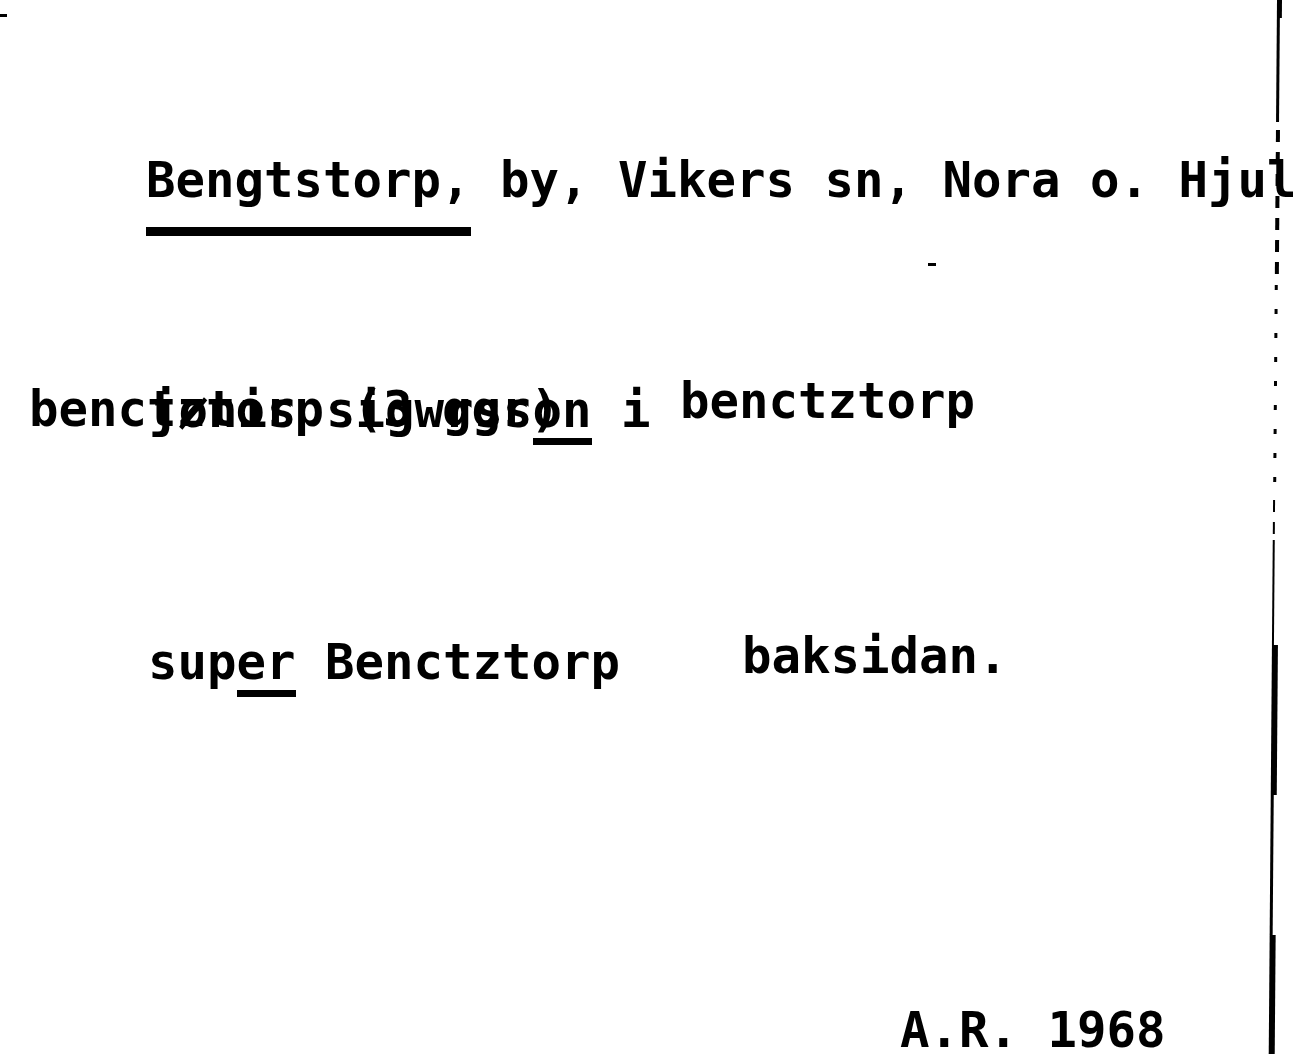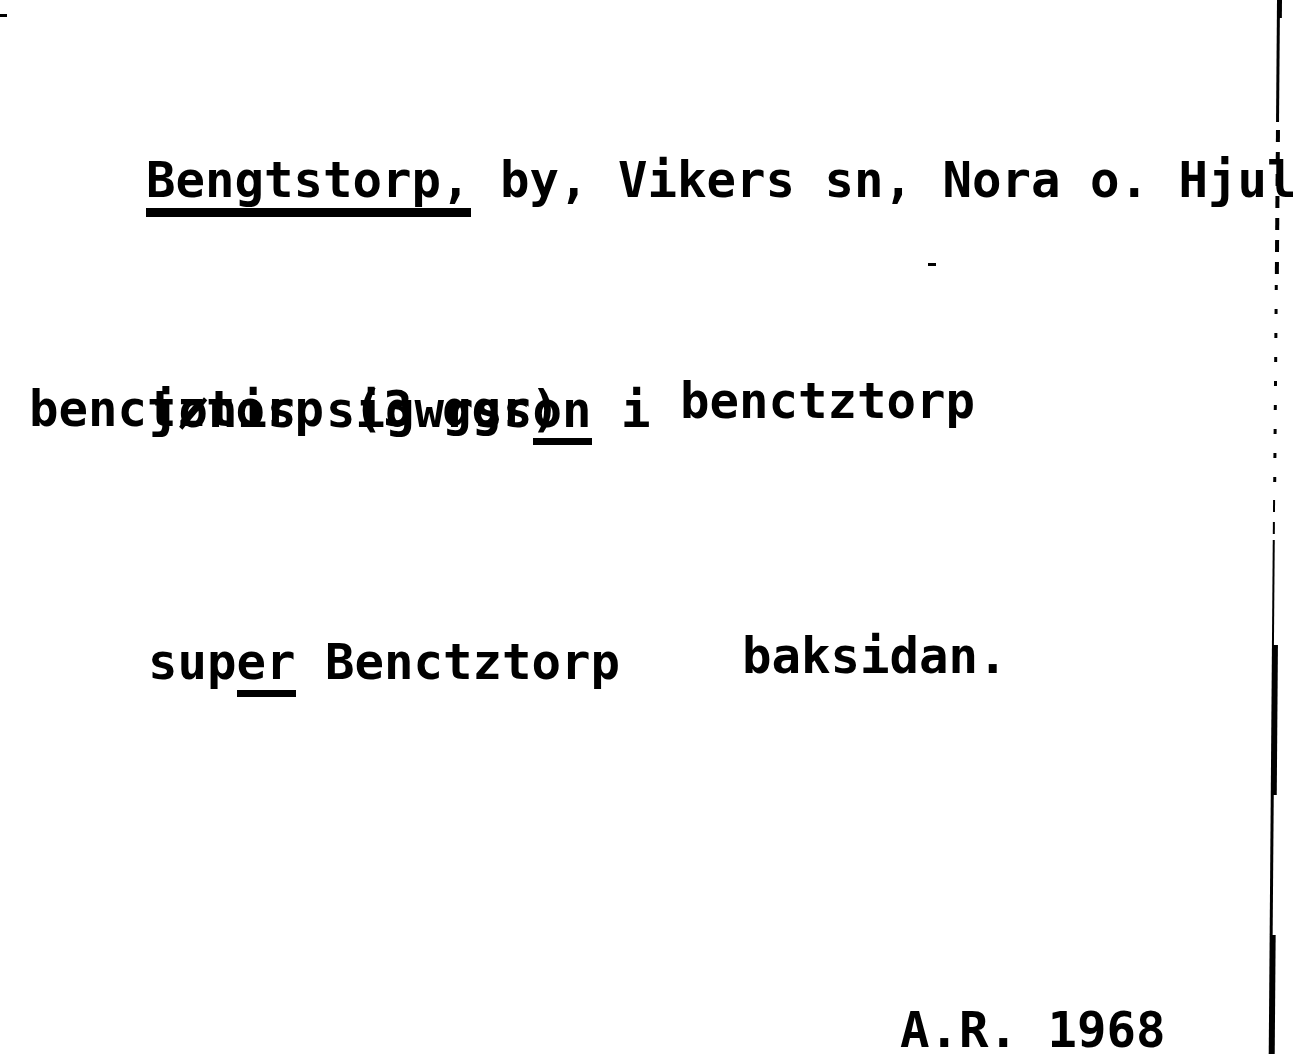--- a/index.html
+++ b/index.html
@@ -22,21 +22,21 @@
     font-size: 49px;
     line-height: 1.1;
     white-space: pre;
     letter-spacing: 0px;
     color: #000000;
   }
   
   .ul-head {
     display: inline-block;
     border-bottom: 9px solid #000;
-    padding-bottom: 0;
+    padding-bottom: 19px;
   }
   .ul-thick {
     display: inline-block;
     border-bottom: 7px solid #000;
     padding-bottom: 0px;
   }
   
   .raise-8 { position: relative; top: -9px; }
   .raise-6 { position: relative; top: -6px; }
   .raise-4 { position: relative; top: -5px; }

